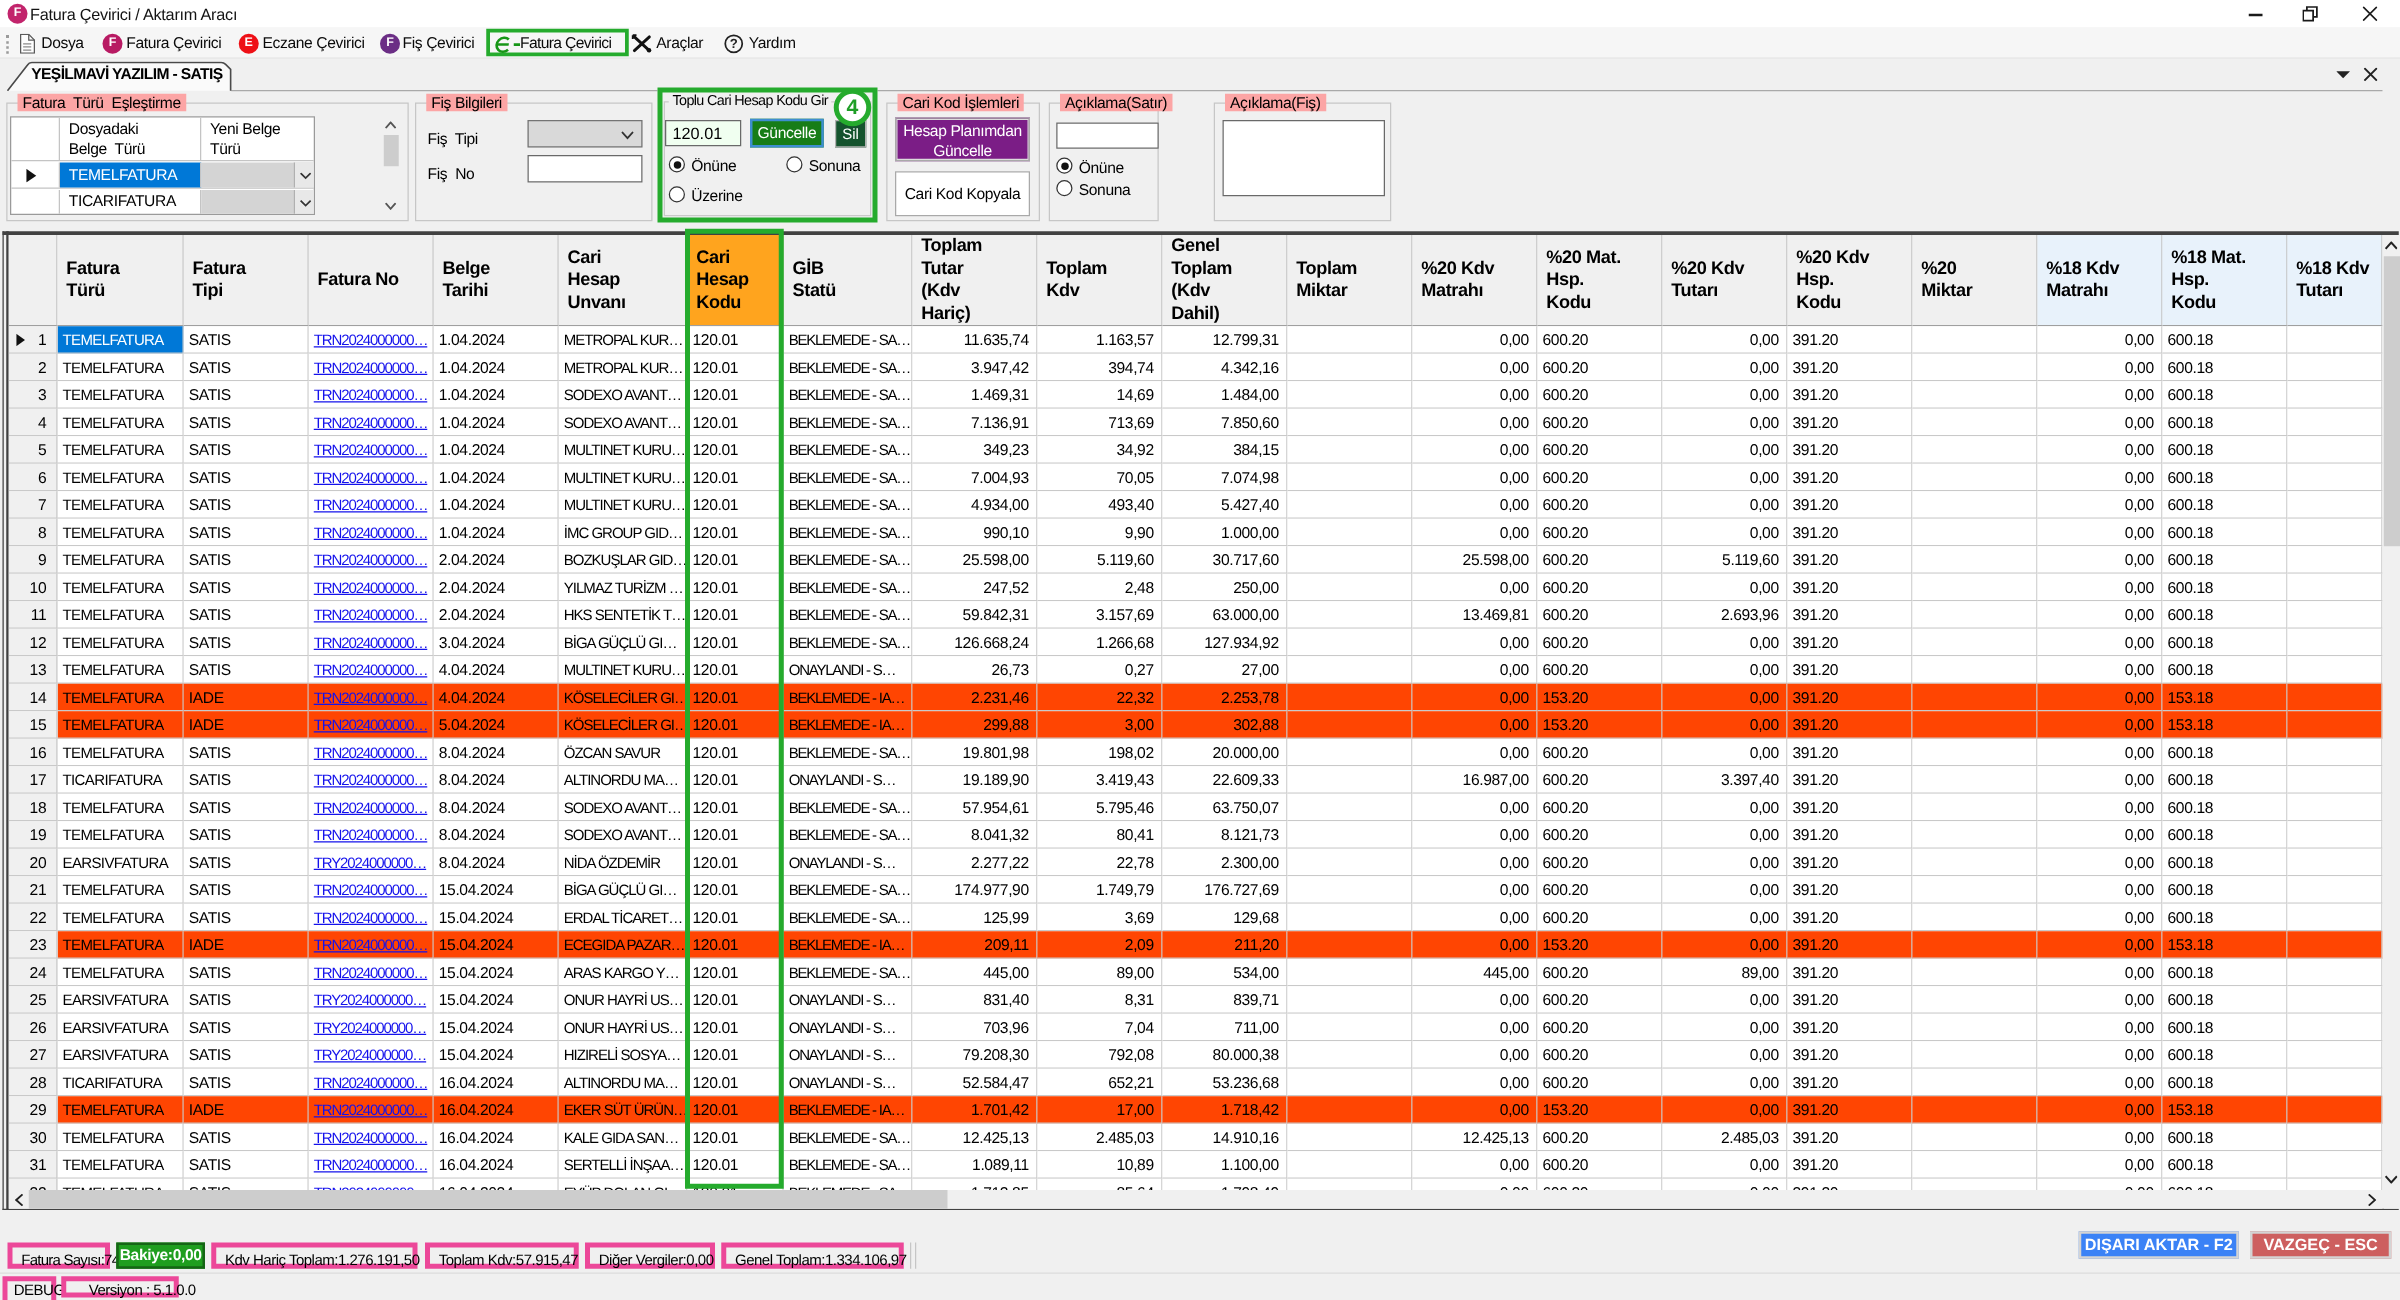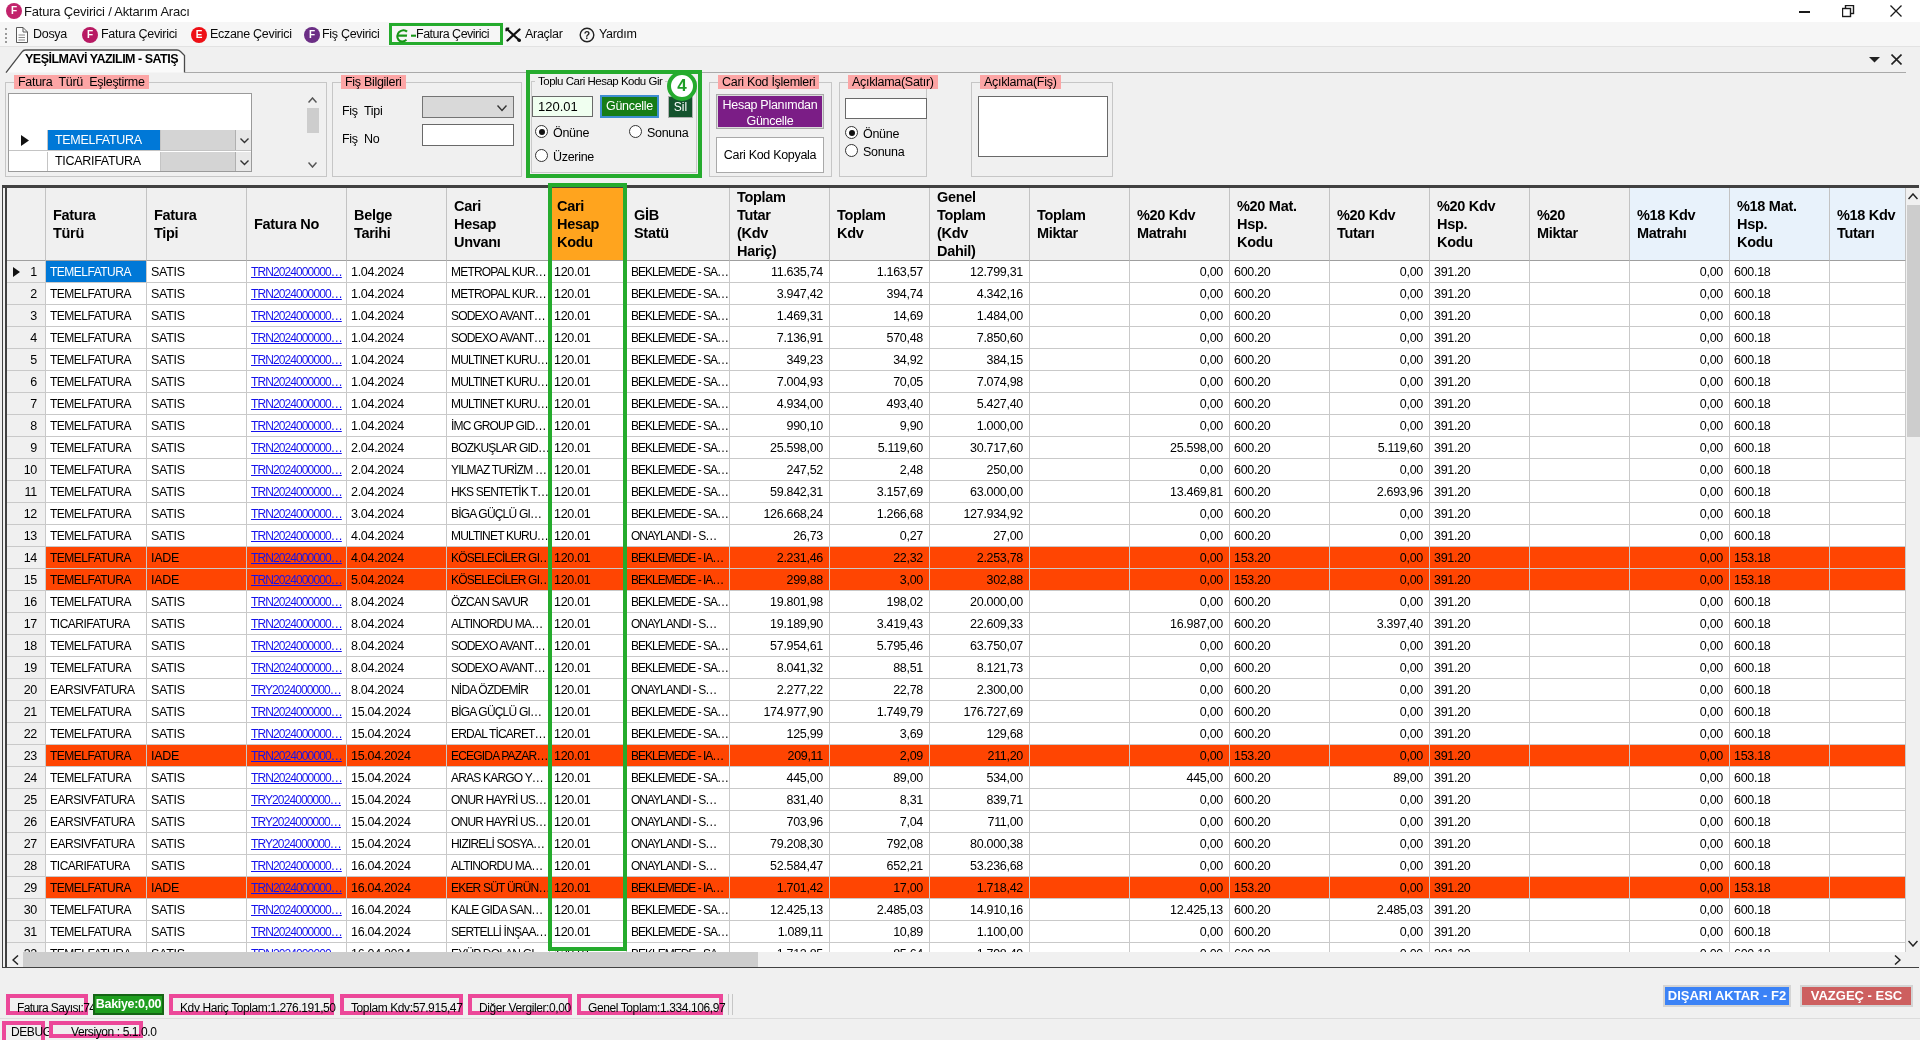--- a/index.html
+++ b/index.html
@@ -120,20 +120,25 @@
 <path d="M0 1 L5.5 6.5 L11 1 Z" fill="#222"></path>
     </svg>
     <svg class="abs" style="left:1891px;top:7px" width="11" height="11">
 <path d="M0.5 0.5 L10.5 10.5 M10.5 0.5 L0.5 10.5" stroke="#222" stroke-width="1.6"></path>
     </svg>
   </div>
 <div class="abs gbox" style="left:5px;top:82px;width:322px;height:95px">
 <span class="glabel">Fatura&nbsp; Türü&nbsp; Eşleştirme</span>
   </div>
 <div class="abs" id="mapgrid">
+    <div class="mrow" style="top:0;height:35px;border-bottom:1px solid #c4c4c4">
+      <div class="mc" style="left:0;width:39px"></div>
+      <div class="mc" style="left:39px;width:113px;padding:1px 0 0 7px;line-height:16px">Dosyadaki<br>Belge&nbsp; Türü</div>
+      <div class="mc" style="left:152px;width:92px;padding:1px 0 0 7px;line-height:16px">Yeni Belge<br>Türü</div>
+    </div>
     <div class="mrow" style="top:36px;height:21px;border-bottom:1px solid #c4c4c4">
       <div class="mc" style="left:0;width:39px">
         <svg width="9" height="11" style="position:absolute;left:12px;top:5px">
           <path d="M0 0 L8 5.5 L0 11 Z" fill="#111"></path>
         </svg>
       </div>
       <div class="mc" style="left:39px;width:113px;background:#0078d7;color:#fff;line-height:20px;padding-left:7px">TEMELFATURA</div>
       <div class="mc" style="left:152px;width:92px;background:#d4d4d4">
         <div style="position:absolute;right:0;top:0;width:17px;height:100%;background:#e8e8e8;border-left:1px solid #b0b0b0">
           <svg width="9" height="6" style="position:absolute;left:4px;top:8px">
@@ -327,21 +332,21 @@
 <tr>
             <td class="num">4</td>
             <td class="e">TEMELFATURA</td>
             <td>SATIS</td>
             <td class="lk"><a href="#">TRN2024000000…</a></td>
             <td>1.04.2024</td>
             <td class="u">SODEXO AVANT…</td>
             <td>120.01</td>
             <td class="g">BEKLEMEDE - SA…</td>
             <td class="r">7.136,91</td>
-            <td class="r">570,48</td>
+            <td class="r">713,69</td>
             <td class="r">7.850,60</td>
             <td></td>
             <td class="r">0,00</td>
             <td>600.20</td>
             <td class="r">0,00</td>
             <td>391.20</td>
             <td></td>
             <td class="r">0,00</td>
             <td>600.18</td>
             <td></td>
@@ -657,21 +662,21 @@
 <tr>
             <td class="num">19</td>
             <td class="e">TEMELFATURA</td>
             <td>SATIS</td>
             <td class="lk"><a href="#">TRN2024000000…</a></td>
             <td>8.04.2024</td>
             <td class="u">SODEXO AVANT…</td>
             <td>120.01</td>
             <td class="g">BEKLEMEDE - SA…</td>
             <td class="r">8.041,32</td>
-            <td class="r">88,51</td>
+            <td class="r">80,41</td>
             <td class="r">8.121,73</td>
             <td></td>
             <td class="r">0,00</td>
             <td>600.20</td>
             <td class="r">0,00</td>
             <td>391.20</td>
             <td></td>
             <td class="r">0,00</td>
             <td>600.18</td>
             <td></td>

